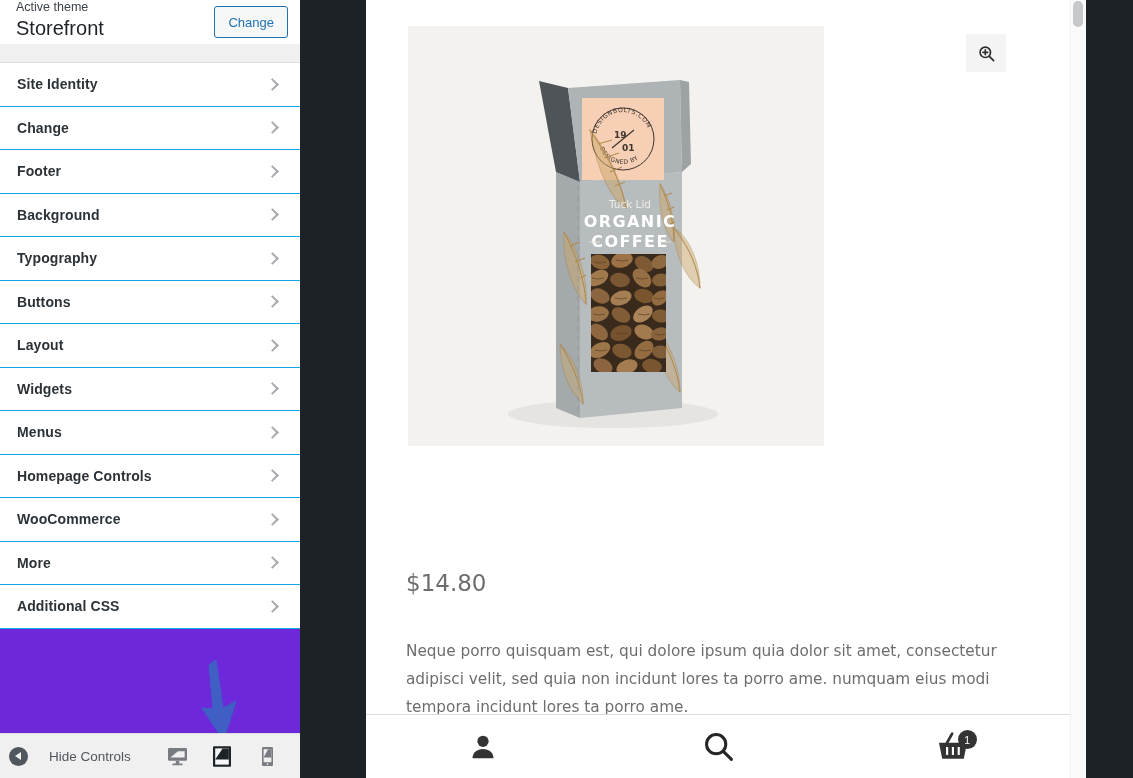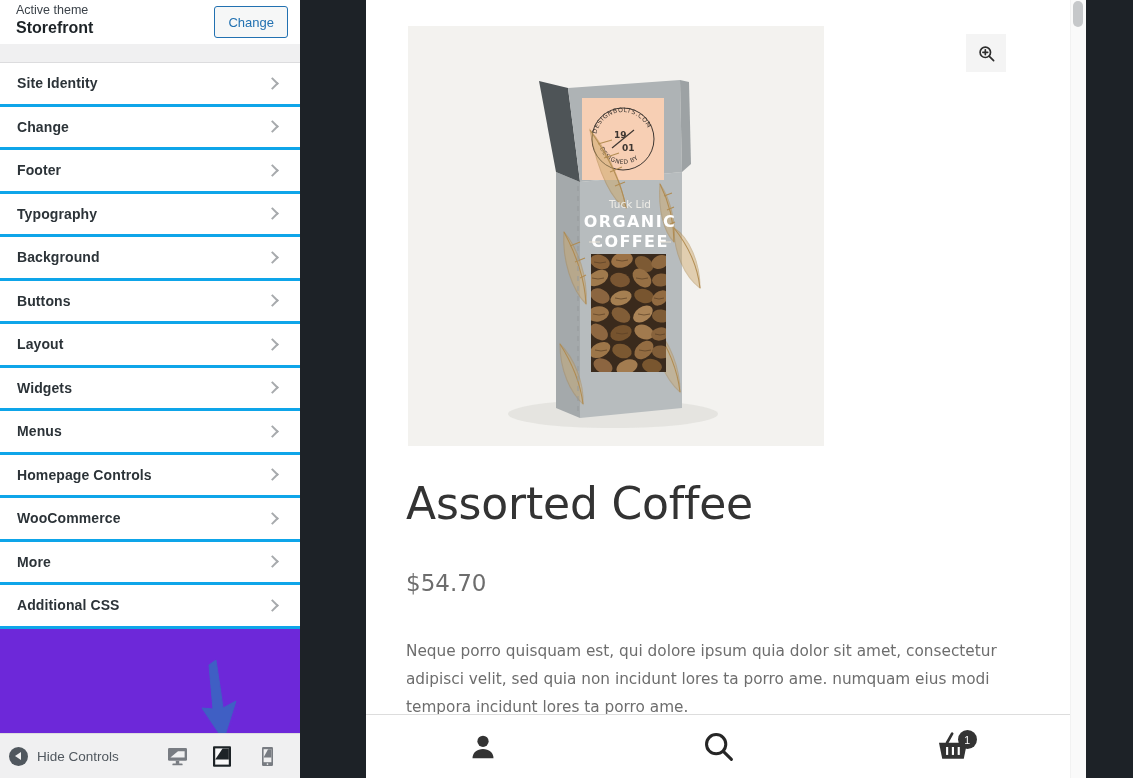--- a/index.html
+++ b/index.html
@@ -24,21 +24,21 @@
     background: #ffffff;
     padding: 0 12px 0 16px;
     display: flex; align-items: center; justify-content: space-between;
   }
   .theme-meta { line-height: 1.25; }
   .theme-meta .lbl {
     font-size: 12.5px; color: #3c434a; font-weight: 400;
     display: block; margin-top: -3px;
   }
   .theme-meta .name {
-    font-size: 16px; color: #1d2327; font-weight: 700;
+    font-size: 20px; color: #1d2327; font-weight: 400;
     display: block;
   }
   .change-btn {
     border: 1px solid #2271b1;
     color: #2271b1;
     background: #f6f7f7;
     border-radius: 3px;
     font-size: 13px;
     padding: 8px 13px 6px;
     line-height: 1.2;
@@ -49,21 +49,21 @@
     height: 19px;
     background: #f0f0f1;
     border-bottom: 1px solid #dcdcde;
   }
   .menu-list { background: #ffffff; }
   .menu-item {
     position: relative;
     height: 43.5px;
     display: flex; align-items: center; justify-content: space-between;
     padding: 0 17px 0 17px;
-    border-bottom: 3px solid #0ea5e9;
+    border-bottom: 1px solid #0ea5e9;
     background: #ffffff;
     cursor: pointer;
   }
   .menu-item .mi-label {
     font-size: 14px; font-weight: 700; color: #2c3338;
     letter-spacing: 0.1px;
   }
   .chev {
     width: 9px; height: 9px;
     border-right: 2px solid #a7aaad;
@@ -83,21 +83,21 @@
 
   
   #customizer-footer {
     position: absolute; left: 0; bottom: 0;
     width: 300px; height: 45px;
     background: #f0f0f1;
     border-top: 1px solid #dcdcde;
     display: flex; align-items: center;
   }
   .hide-controls {
-    display: flex; align-items: center; gap: 9px;
+    display: flex; align-items: center; gap: 21px;
     padding-left: 9px; cursor: pointer;
   }
   .collapse-circle {
     width: 19px; height: 19px; border-radius: 50%;
     background: #50575e;
     display: flex; align-items: center; justify-content: center;
   }
   .collapse-circle .tri {
     width: 0; height: 0;
     border-top: 4px solid transparent;
@@ -348,22 +348,21 @@
 
       <div class="zoom-badge">
         <svg width="19" height="19" viewBox="0 0 24 24" fill="none" stroke="#2d2d2d" stroke-width="2.1" stroke-linecap="round">
           <circle cx="10.5" cy="10.5" r="6.6"></circle>
           <line x1="15.6" y1="15.6" x2="21" y2="21"></line>
           <line x1="10.5" y1="7.4" x2="10.5" y2="13.6"></line>
           <line x1="7.4" y1="10.5" x2="13.6" y2="10.5"></line>
         </svg>
       </div>
 
-      <div class="product-title">Assorted Coffee</div>
-      <div class="product-price">$54.70</div>
+      <div class="product-price">$14.80</div>
       <div class="product-desc">Neque porro quisquam est, qui dolore ipsum quia dolor sit amet, consectetur adipisci velit, sed quia non incidunt lores ta porro ame. numquam eius modi tempora incidunt lores ta porro ame.</div>
 
       <div id="preview-bottom-nav">
         <div class="nav-cell">
           <svg width="30" height="30" viewBox="0 0 24 24" fill="#333333">
             <circle cx="12" cy="7.4" r="4.5"></circle>
             <path d="M3.6 21 C3.6 16.4 7.3 13.6 12 13.6 C16.7 13.6 20.4 16.4 20.4 21 Z"></path>
           </svg>
         </div>
         <div class="nav-cell">
@@ -412,25 +411,25 @@
       </div>
       <div class="menu-item">
         <span class="mi-label">Change</span>
         <span class="chev"></span>
       </div>
       <div class="menu-item">
         <span class="mi-label">Footer</span>
         <span class="chev"></span>
       </div>
       <div class="menu-item">
+        <span class="mi-label">Background</span>
+        <span class="chev"></span>
+      </div>
+      <div class="menu-item">
         <span class="mi-label">Typography</span>
-        <span class="chev"></span>
-      </div>
-      <div class="menu-item">
-        <span class="mi-label">Background</span>
         <span class="chev"></span>
       </div>
       <div class="menu-item">
         <span class="mi-label">Buttons</span>
         <span class="chev"></span>
       </div>
       <div class="menu-item">
         <span class="mi-label">Layout</span>
         <span class="chev"></span>
       </div>

